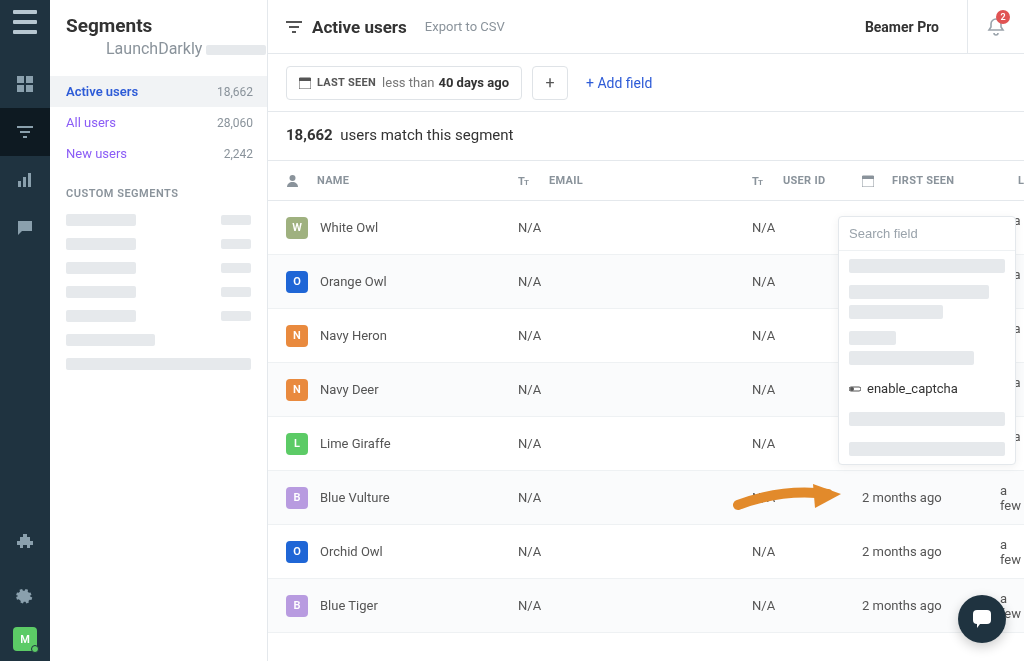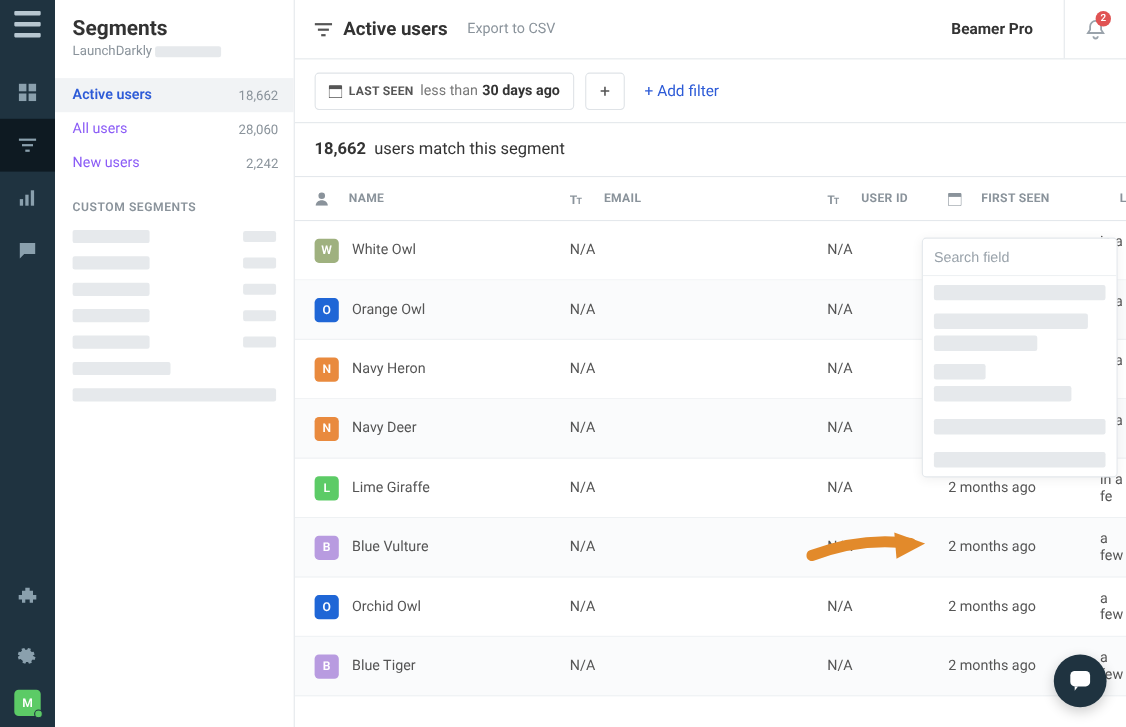--- a/index.html
+++ b/index.html
@@ -15,21 +15,21 @@
   .rail-item.active::after { content: ""; position: absolute; right: -6px; top: 50%; transform: translateY(-50%); border: 6px solid transparent; border-right-color: #fff; }
   .rail-bottom { margin-top: auto; margin-bottom: 10px; display: flex; flex-direction: column; align-items: center; gap: 6px; }
   .rail-icon { fill: #8aa0ad; }
   .avatar-m { width: 24px; height: 24px; background: #5ccb66; border-radius: 4px; display:flex; align-items:center; justify-content:center; color:#fff; font-size:11px; font-weight:600; position:relative;}
   .avatar-dot { position:absolute; right:-2px; bottom:-2px; width:8px; height:8px; background:#5ccb66; border-radius:50%; border:1px solid #1f3340; }
 
   
   .sidebar { width: 218px; border-right: 1px solid #e4e8ec; background: #fff; display:flex; flex-direction:column; }
   .sidebar-header { padding: 14px 0 10px 16px; }
   .sidebar-title { font-size: 19px; font-weight: 700; color: #333; }
-  .sidebar-sub { font-size: 12px; color: #8a939b; margin-top: 2px; }
+  .sidebar-sub { font-size: 16px; color: #8a939b; margin-top: 2px; margin-left: 40px; }
   .sidebar-sub .blur { display:inline-block; vertical-align:middle; }
   .seg-list { margin-top: 8px; }
   .seg-row { display:flex; align-items:center; justify-content:space-between; padding: 8px 14px 8px 16px; font-size: 13px; cursor:pointer; }
   .seg-row.active .seg-name { color: #2d5bd7; font-weight: 600; }
   .seg-row.active { background: #f1f3f5; }
   .seg-name { color: #8b5cf6; }
   .seg-count { color: #8a939b; font-size: 12px; }
   .custom-label { padding: 18px 16px 8px; font-size: 11px; letter-spacing: .5px; color: #8a939b; font-weight:600; }
 
   .blur { background: #e6e9ec; border-radius: 2px; }
@@ -226,24 +226,24 @@
   </div>
 
   <div class="filter-bar" style="position:relative;">
     <div class="filter-pill">
       <svg width="12" height="12" viewBox="0 0 12 12" fill="#555" style="margin-right:6px">
           <rect x="0" y="1" width="12" height="11" rx="1" fill="none" stroke="#555"></rect>
           <rect x="0" y="1" width="12" height="3"></rect>
         </svg>
       <span class="label">LAST SEEN</span>
       <span class="op">less than</span>
-      <span class="val">30 days ago</span>
+      <span class="val">40 days ago</span>
     </div>
     <div class="plus-btn">+</div>
-    <div class="add-filter">+ Add filter</div>
+    <div class="add-filter">+ Add field</div>
   </div>
 
   <div class="count-bar">
     <b>18,662</b>&nbsp;
     <span>users match this segment</span>
   </div>
 
   <div class="table">
     <div class="thead">
       <div class="col c-name">
@@ -373,20 +373,27 @@
           <div class="blur"></div>
         </div>
       <div class="pop-double">
           <div class="blur" style="width:90%"></div>
           <div class="blur" style="width:60%"></div>
         </div>
       <div class="pop-double">
           <div class="blur" style="width:30%"></div>
           <div class="blur" style="width:80%"></div>
         </div>
+      <div class="pop-item">
+        <svg width="12" height="12" viewBox="0 0 12 12" fill="#555">
+            <rect x="0" y="4" width="12" height="4" rx="2" fill="none" stroke="#555"></rect>
+            <circle cx="3" cy="6" r="2"></circle>
+          </svg>
+        <span>enable_captcha</span>
+      </div>
       <div class="pop-item full">
           <div class="blur" style="width:70%"></div>
         </div>
       <div class="pop-item full">
           <div class="blur" style="width:85%"></div>
         </div>
     </div>
 
     <svg class="annotate-arrow" width="110" height="40" viewBox="0 0 110 40">
       <path d="M5 25 Q 50 8 95 14" stroke="#e28a2b" stroke-width="10" fill="none" stroke-linecap="round"></path>

